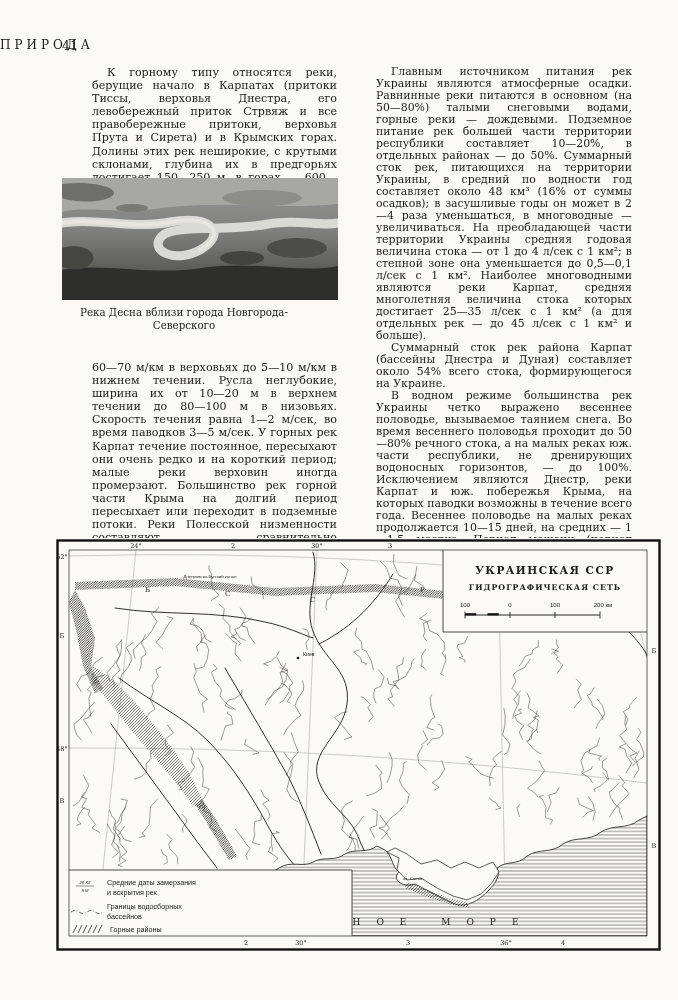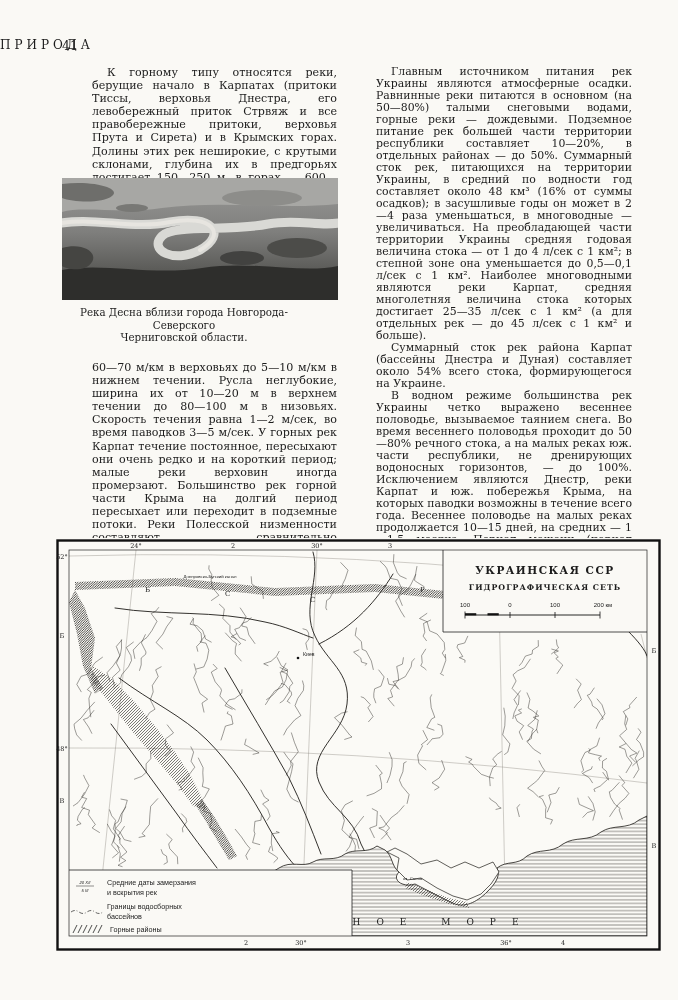--- a/index.html
+++ b/index.html
@@ -62,21 +62,20 @@
     <path d="M-6,46 C30,38 70,52 108,44 C150,36 166,56 138,72 C112,86 86,72 100,58 C112,46 168,54 206,46 C238,40 258,50 282,44" fill="none" stroke="#d9d9d5" stroke-width="9" stroke-linecap="round"></path>
     <path d="M-6,46 C30,38 70,52 108,44 C150,36 166,56 138,72" fill="none" stroke="#eceae4" stroke-width="4" stroke-linecap="round" opacity=".7"></path>
     <path d="M0,92 C40,84 90,98 140,90 C190,82 240,96 276,88 L276,122 L0,122 Z" fill="#2e2e2c"></path>
     <path d="M0,70 C20,64 36,74 30,84 C24,94 6,92 0,88 Z" fill="#454542"></path>
     <ellipse cx="235" cy="70" rx="30" ry="10" fill="#4c4c49"></ellipse>
     <ellipse cx="180" cy="80" rx="22" ry="7" fill="#424240"></ellipse>
     <ellipse cx="70" cy="30" rx="16" ry="4" fill="#787875"></ellipse>
   </svg>
   <div class="figcap">
     <div>Река Десна вблизи города Новгорода-Северского</div>
-    <div>Черниговской области.</div>
   </div>
 </div>
 
 <div class="col col-left-2">
   <p>60—70 м/км в верховьях до 5—10 м/км в нижнем течении. Русла неглубокие, ширина их от 10—20 м  в верхнем течении до 80—100 м в низовьях. Скорость течения равна 1—2 м/сек, во время паводков 3—5 м/сек. У горных рек Карпат течение постоянное, пересыхают они очень редко и на короткий период; малые реки верховин иногда промерзают. Большинство рек горной части Крыма на долгий период пересыхает или переходит в подземные потоки. Реки Полесской низменности составляют сравнительно незначительную группу. Они имеют небольшие уклоны (преимущественно до 1 м/км), широкие, слабо врезанные долины, бассейны их в значительной степени заболочены. Пересыхают эти реки редко.</p>
 </div>
 
 <div class="col col-right">
   <p class="indent">Главным источником питания рек Украины являются атмосферные осадки. Равнинные реки питаются в основном (на 50—80%) талыми снеговыми водами, горные реки — дождевыми. Подземное питание рек большей части территории республики составляет 10—20%, в отдельных районах — до 50%. Суммарный сток рек, питающихся на территории Украины, в средний по водности год составляет около 48 км³ (16% от суммы осадков); в засушливые годы он может в 2—4 раза уменьшаться, в многоводные — увеличиваться. На преобладающей части территории Украины средняя годовая величина стока — от 1 до 4 л/сек с 1 км²; в степной зоне она уменьшается до 0,5—0,1 л/сек с 1 км². Наиболее многоводными являются реки Карпат, средняя многолетняя величина стока которых достигает 25—35 л/сек с 1 км² (а для отдельных рек — до 45 л/сек с 1 км² и больше).</p>
   <p class="indent">Суммарный сток рек района Карпат (бассейны Днестра и Дуная) составляет около 54% всего стока, формирующегося на Украине.</p>

